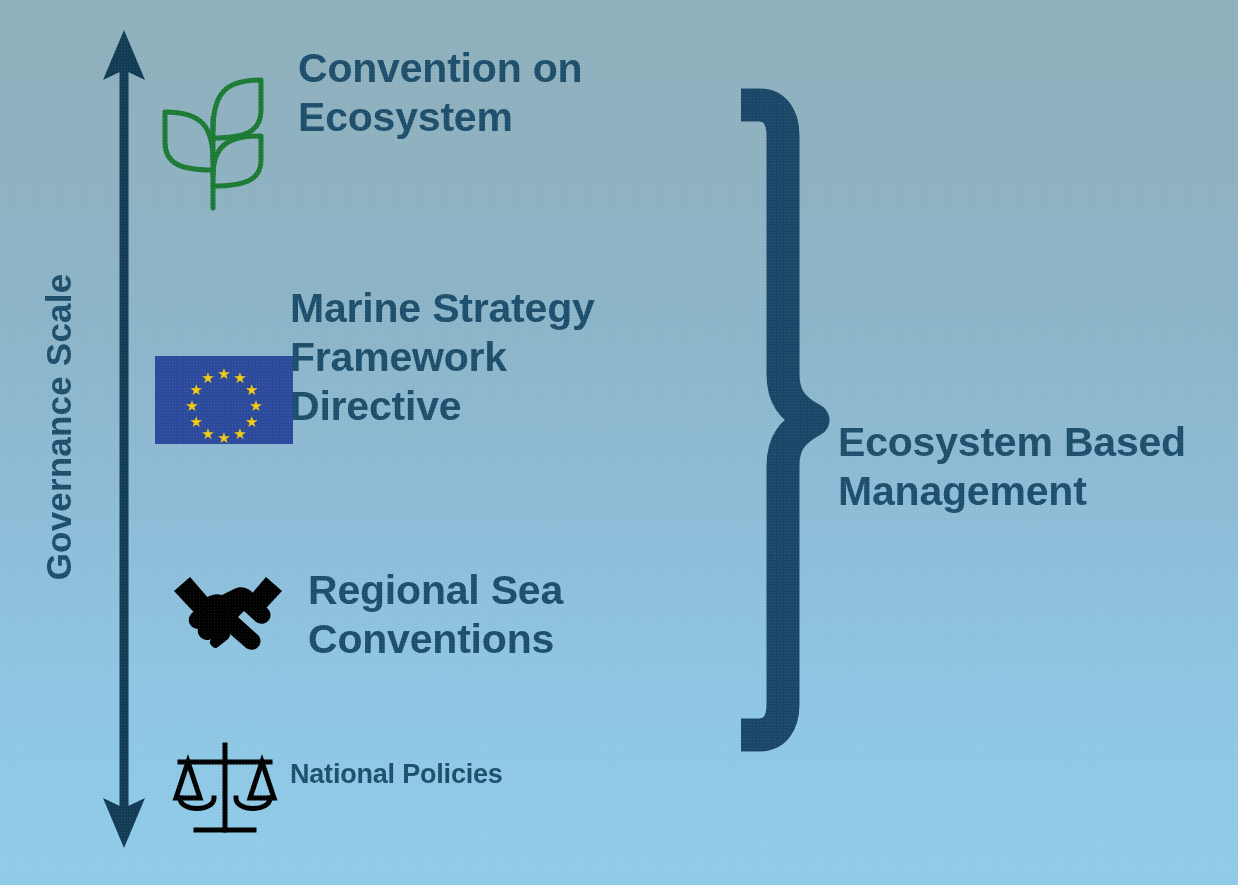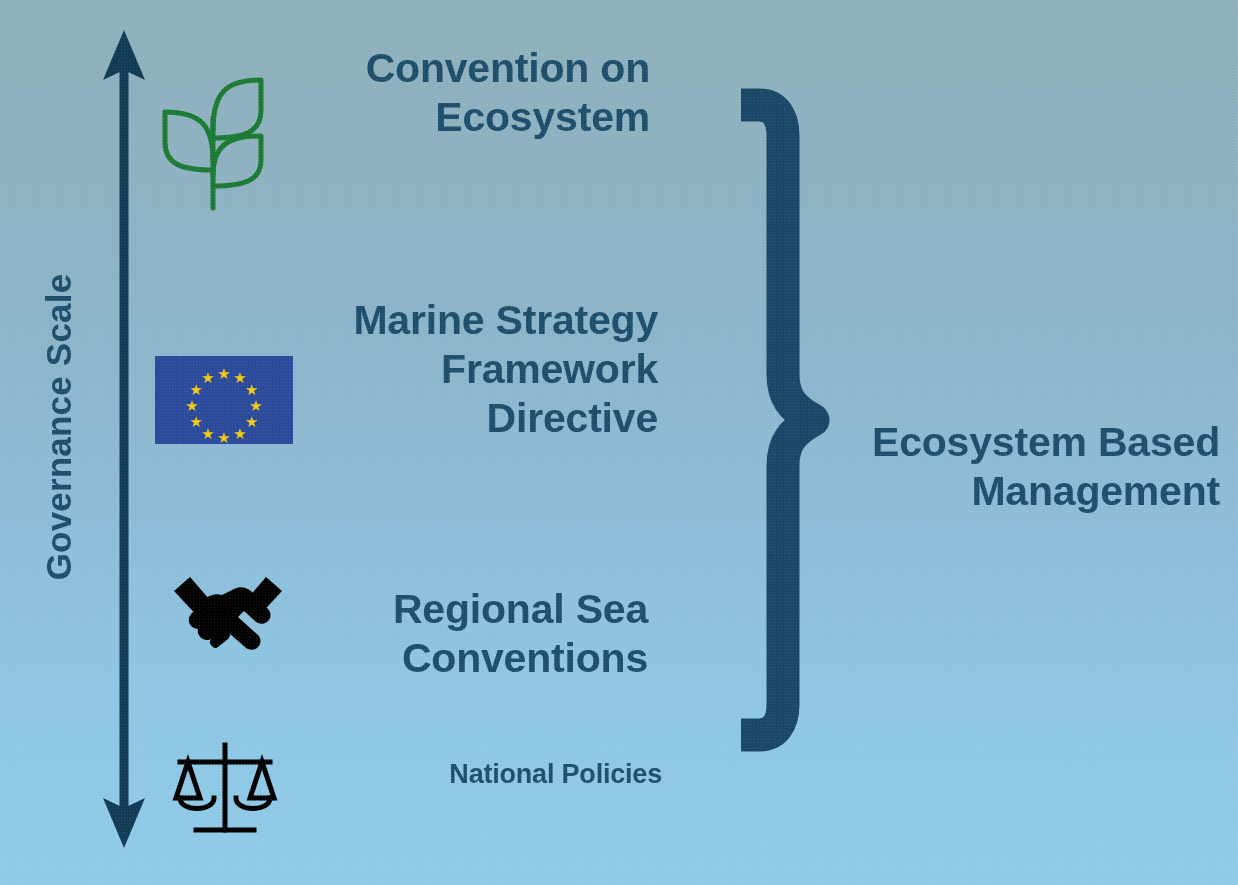--- a/index.html
+++ b/index.html
@@ -89,28 +89,28 @@
     text-align: center;
     margin-left: -7.5px;
     margin-top: -8px;
   }
 
   
   .hl {
     position: absolute;
     color: #1d4f6c;
     font-weight: bold;
-    text-align: right;
+    text-align: left;
     line-height: 1.20;
     letter-spacing: -0.2px;
   }
 
   #lbl-cbd   { left: 298px; top: 44px;  width: 352px; font-size: 41px; }
-  #lbl-msfd  { left: 290px; top: 296px; width: 368px; font-size: 41px; }
-  #lbl-rsc   { left: 308px; top: 585px; width: 340px; font-size: 41px; }
+  #lbl-msfd  { left: 290px; top: 284px; width: 368px; font-size: 41px; }
+  #lbl-rsc   { left: 308px; top: 566px; width: 340px; font-size: 41px; }
   #lbl-nat   { left: 290px; top: 758px; width: 372px; font-size: 27px; }
   #lbl-ebm   { left: 838px; top: 418px; width: 382px; font-size: 41px; }
 
   
   #brace {
     position: absolute;
     left: 725px;
     top: 88px;
     width: 115px;
     height: 664px;

